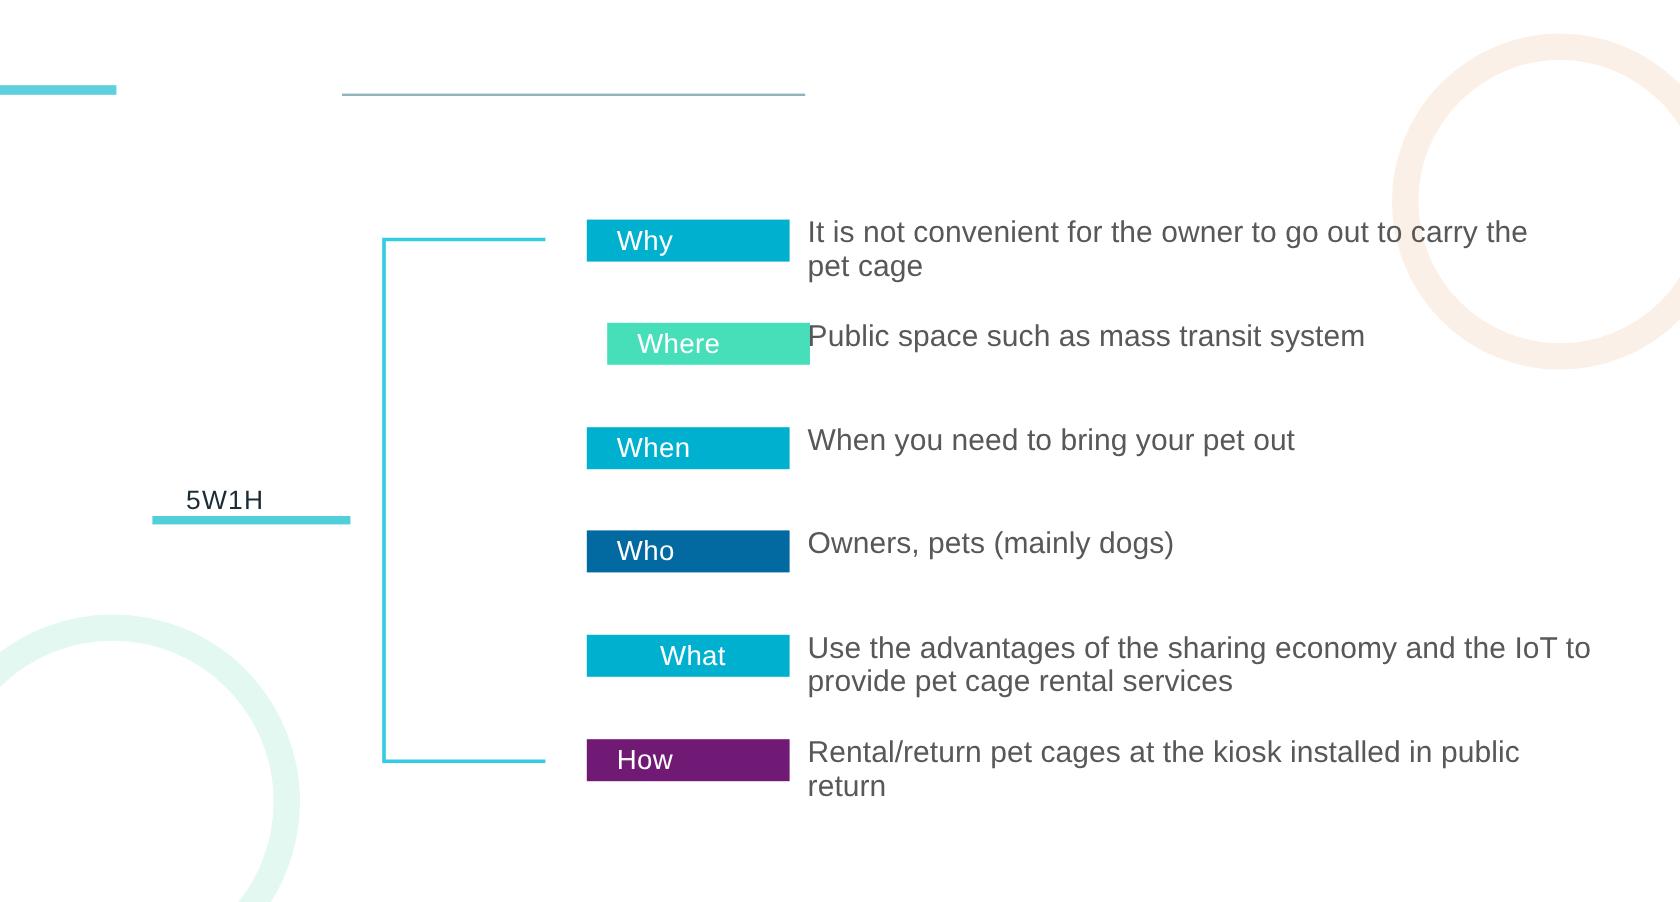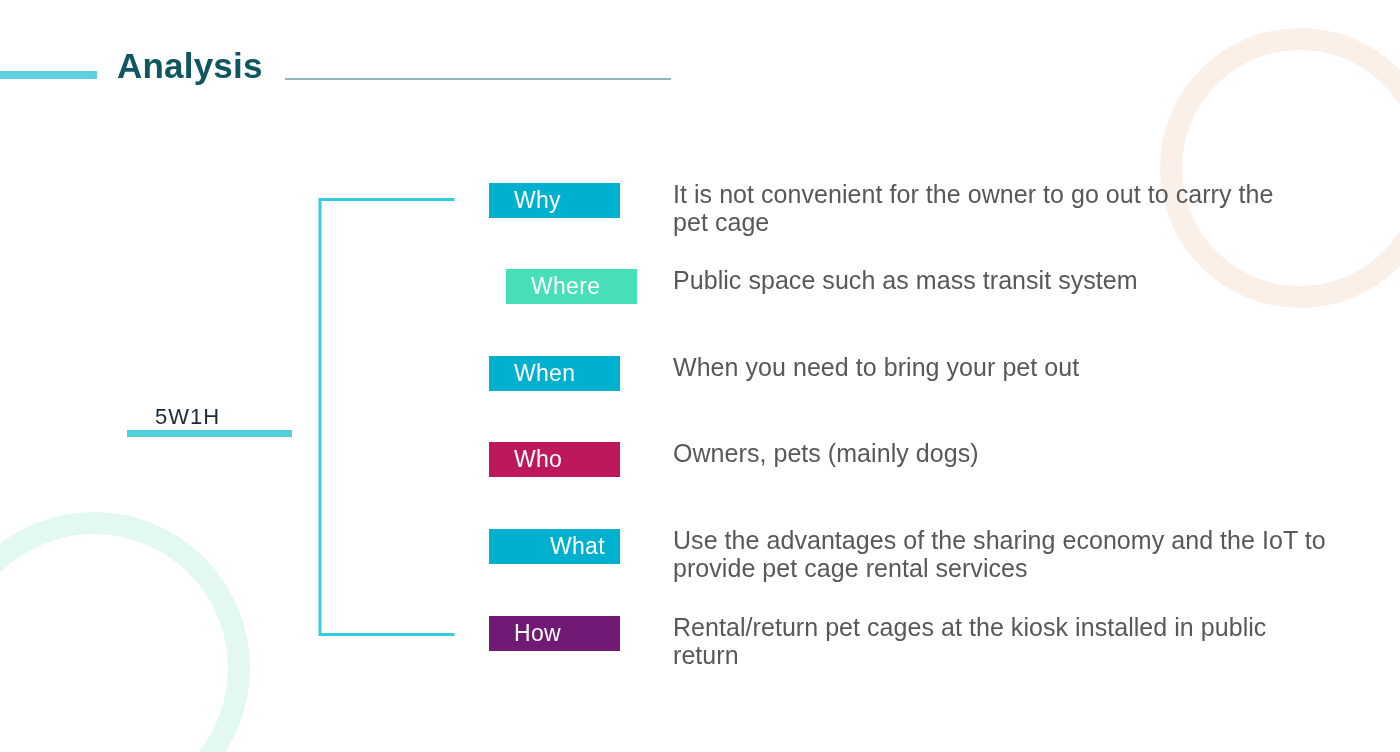--- a/index.html
+++ b/index.html
@@ -101,21 +101,21 @@
 
   
   .row {
     position: absolute;
     left: 489px;
   }
   .row-chip {
     position: absolute;
     left: 0;
     top: 0;
-    width: 131px;
+    width: 169px;
     height: 35px;
     box-sizing: border-box;
   }
   .row-chip-label {
     display: block;
     padding-left: 25px;
     line-height: 35px;
     font-size: 23px;
     font-weight: normal;
     color: #ffffff;
@@ -139,21 +139,20 @@
 </style>
 </head>
 <body>
 
 <div id="slide">
 
   <div class="ring" id="ring-top-right"></div>
   <div class="ring" id="ring-bottom-left"></div>
 
   <div id="header-rule"></div>
-  <div id="page-title">Analysis</div>
   <div id="header-line"></div>
 
   <div id="topic-label">5W1H</div>
   <div id="topic-underline"></div>
 
   <svg id="bracket" viewBox="0 0 137 438" width="137" height="438" aria-hidden="true">
     <path d="M 136.5 1.5 L 2 1.5 L 2 436.5 L 136.5 436.5" fill="none" stroke="#33cce0" stroke-width="3"></path>
   </svg>
 
   <div id="rows-container">
@@ -169,21 +168,21 @@
         </div>
         <div class="row-text">Public space such as mass transit system</div>
       </div>
       <div class="row" style="top: 356px;">
         <div class="row-chip" style="background: rgb(0, 176, 207);">
           <span class="row-chip-label">When</span>
         </div>
         <div class="row-text">When you need to bring your pet out</div>
       </div>
       <div class="row" style="top: 442px;">
-        <div class="row-chip" style="background: #be185d;">
+        <div class="row-chip" style="background: #0369a1;">
           <span class="row-chip-label">Who</span>
         </div>
         <div class="row-text">Owners, pets (mainly dogs)</div>
       </div>
       <div class="row" style="top: 529px;">
         <div class="row-chip" style="background: rgb(0, 176, 207); padding-left: 36px;">
           <span class="row-chip-label">What</span>
         </div>
         <div class="row-text wide">Use the advantages of the sharing economy and the IoT to provide pet cage rental services</div>
       </div>

